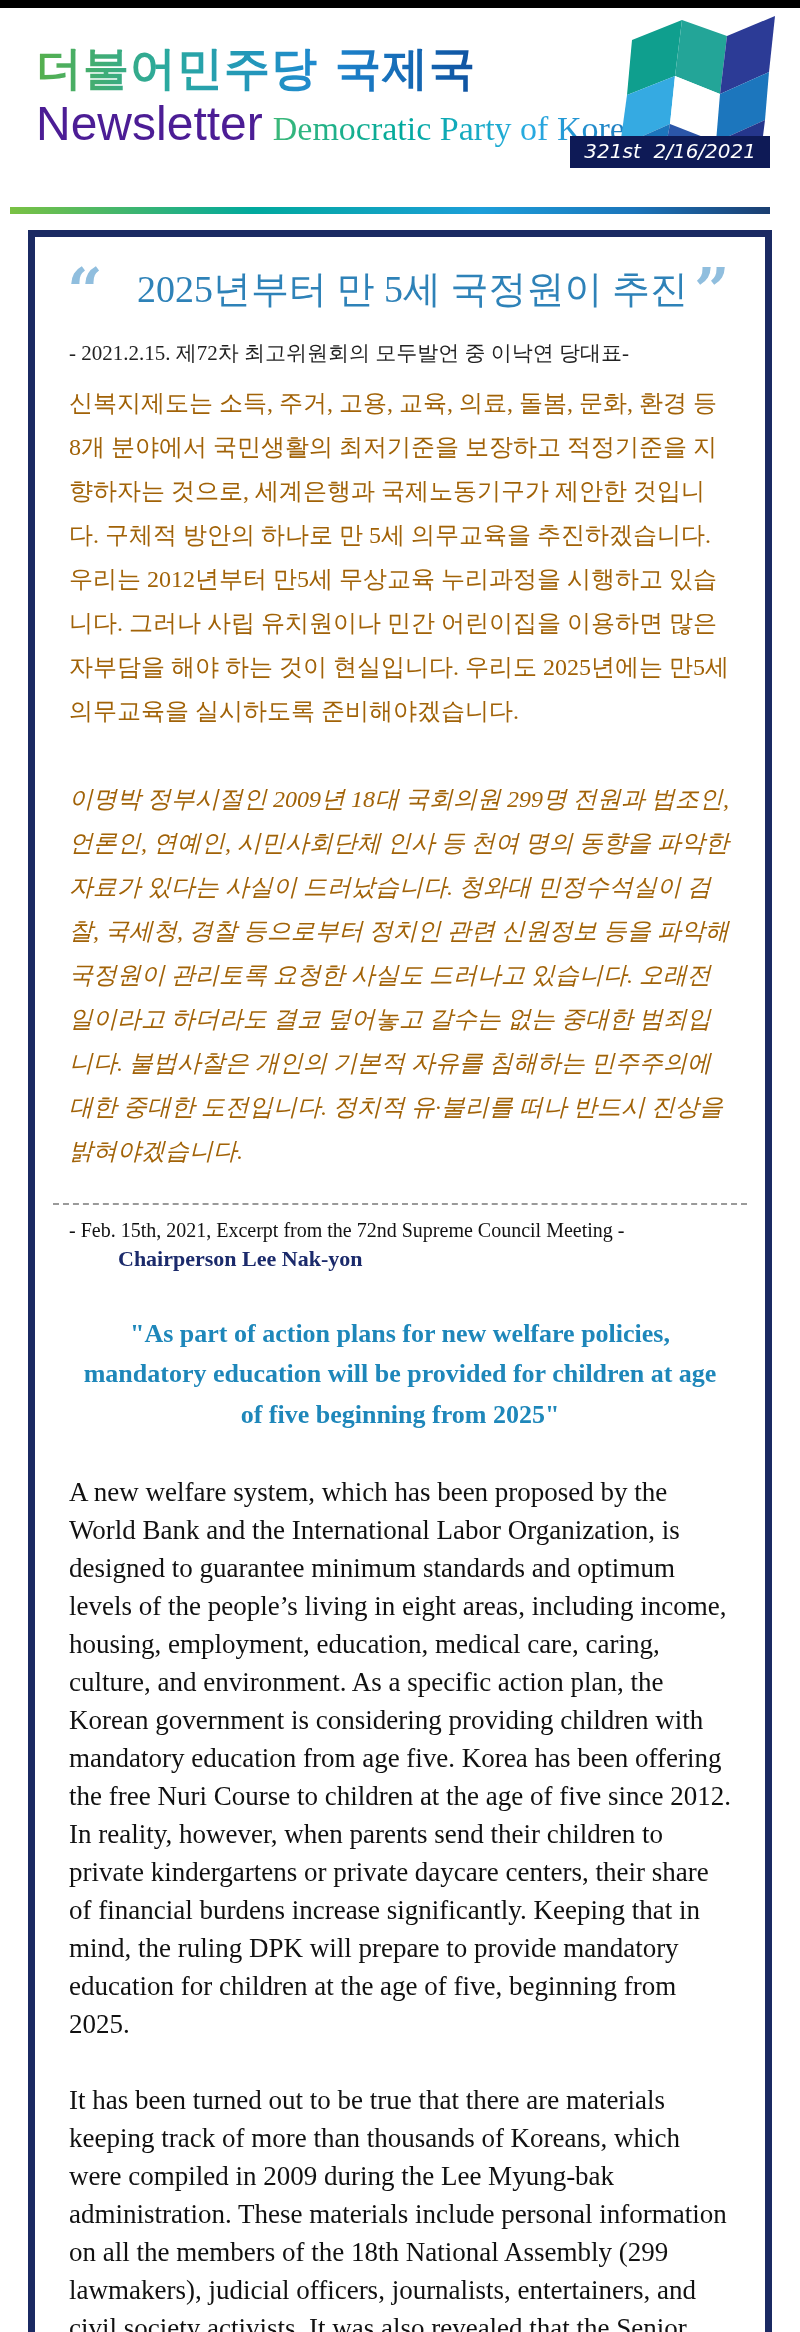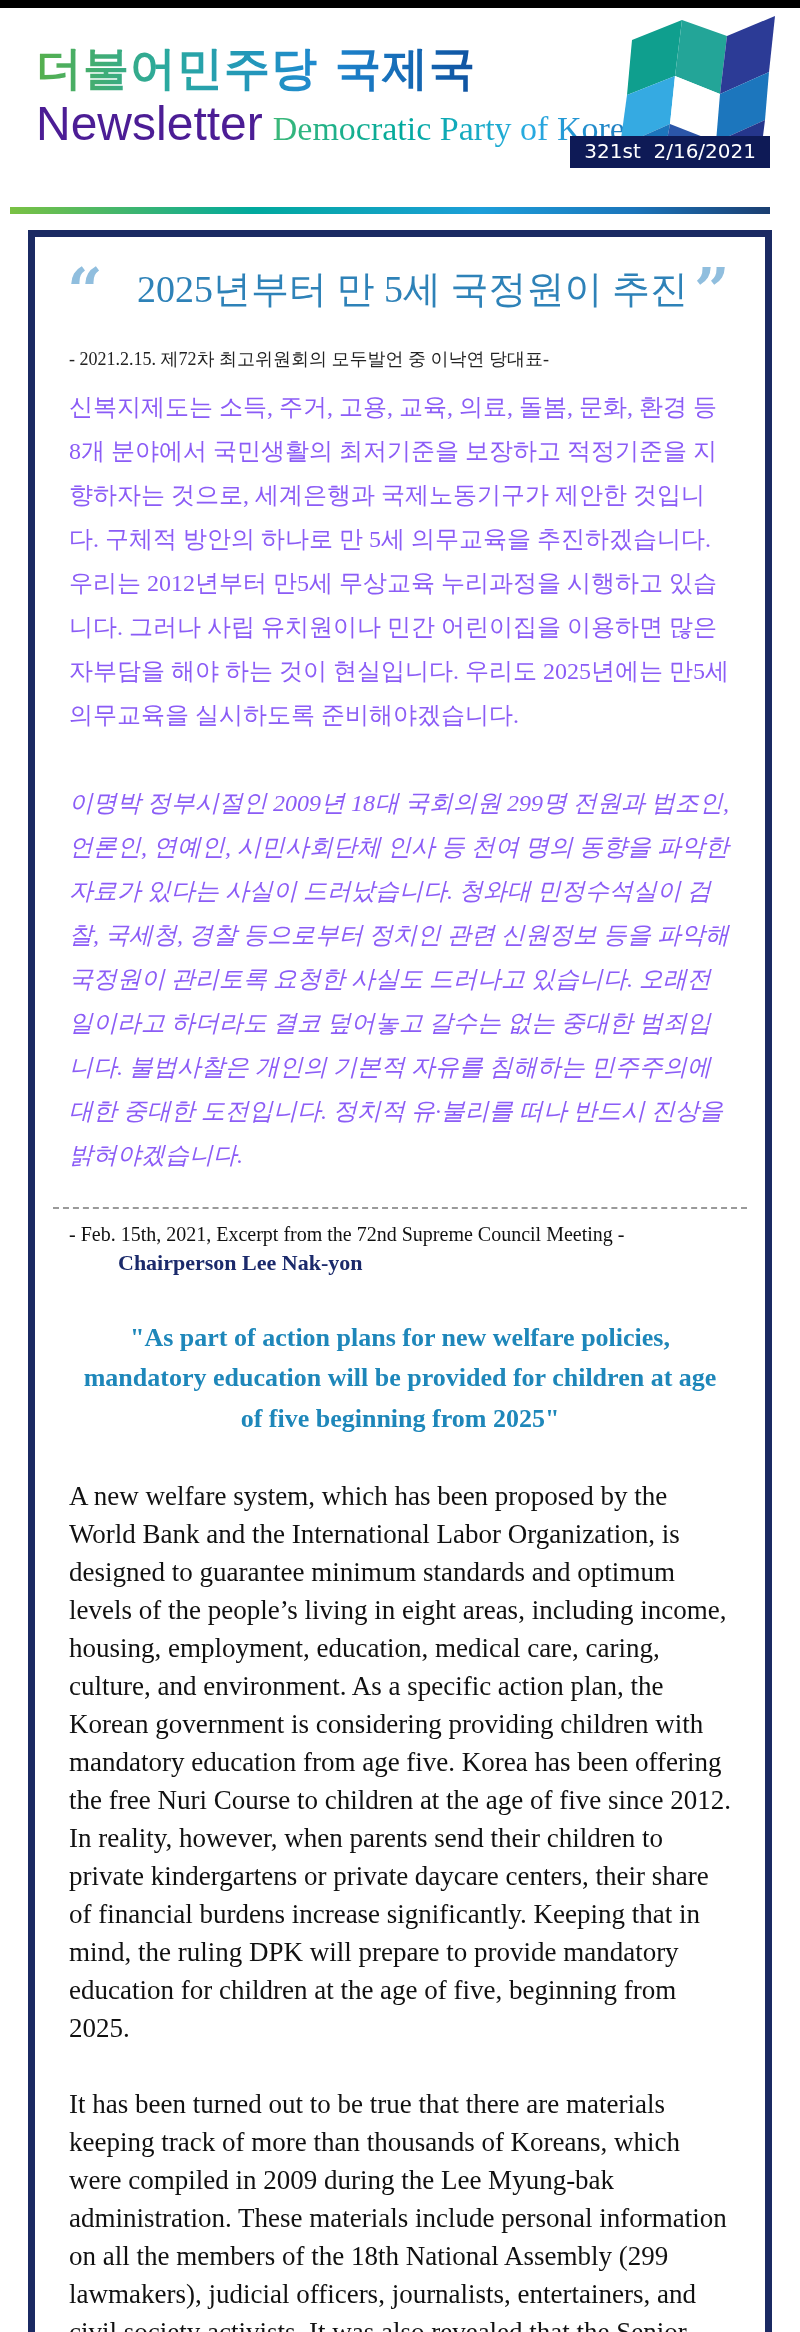--- a/index.html
+++ b/index.html
@@ -29,21 +29,21 @@
     font-family:"Liberation Serif","DejaVu Serif",serif;
     font-size:34px;margin-left:10px;
     background:linear-gradient(90deg,#3cb878 0%,#00a99d 35%,#29abe2 70%,#1b75bb 100%);
     -webkit-background-clip:text;background-clip:text;color:transparent;
   }
   .flag{position:absolute;right:18px;top:2px;}
   .issue-box{
     position:absolute;right:30px;top:128px;
     background:#0e1a56;color:#fff;
     font-family:"DejaVu Sans","Liberation Sans",sans-serif;
-    font-size:20px;padding:3px 14px 5px 14px;white-space:pre;
+    font-size:20px;padding:3px 14px 5px 14px;white-space:pre;font-style:italic;
   }
   .grad-bar{
     height:7px;margin:0 10px;
     background:linear-gradient(90deg,#7ac143 0%,#00a99d 32%,#1c9ed9 62%,#1b75bb 82%,#1b3e70 100%);
   }
   .header .grad-bar{position:absolute;bottom:0;left:0;right:30px;margin:0 0 0 10px;}
   
   .main-box{
     margin:16px 28px 0 28px;
     border:7px solid #1b2a63;
@@ -57,22 +57,22 @@
     padding-left:46px;
   }
   .quote-title .line2{padding-left:22px;display:block;}
   .bigquote{
     color:#90bede;font-size:62px;font-weight:bold;line-height:0;
     position:relative;top:14px;
     font-family:"DejaVu Serif",serif;
   }
   .bigquote.open{position:absolute;left:-2px;top:28px;}
   .bigquote.close{margin-left:6px;top:10px;}
-  .kr-attrib{font-size:18px;color:#222;margin-top:30px;}
-  .kr-para{font-size:24px;line-height:44px;color:#8b5cf6;margin:14px 0 0 0;text-align:left;}
+  .kr-attrib{font-size:21px;color:#222;margin-top:22px;}
+  .kr-para{font-size:24px;line-height:44px;color:#a16207;margin:14px 0 0 0;text-align:left;}
   .kr-para + .kr-para{margin-top:44px;font-style:italic;}
   .dotted-div{border:none;border-top:2px dashed #9a9a9a;margin:30px -16px 14px -16px;}
   .en-attrib{font-size:20px;color:#111;}
   .en-speaker{font-size:22px;font-weight:bold;color:#1b2a6b;margin-top:4px;padding-left:8px;margin-left:41px;}
   .en-heading{
     font-size:26px;font-weight:bold;color:#1e87ba;
     text-align:center;line-height:1.55;
     margin:42px 6px 8px 6px;
   }
   .en-para{font-size:27px;line-height:38px;color:#111;margin:38px 0 0 0;}

